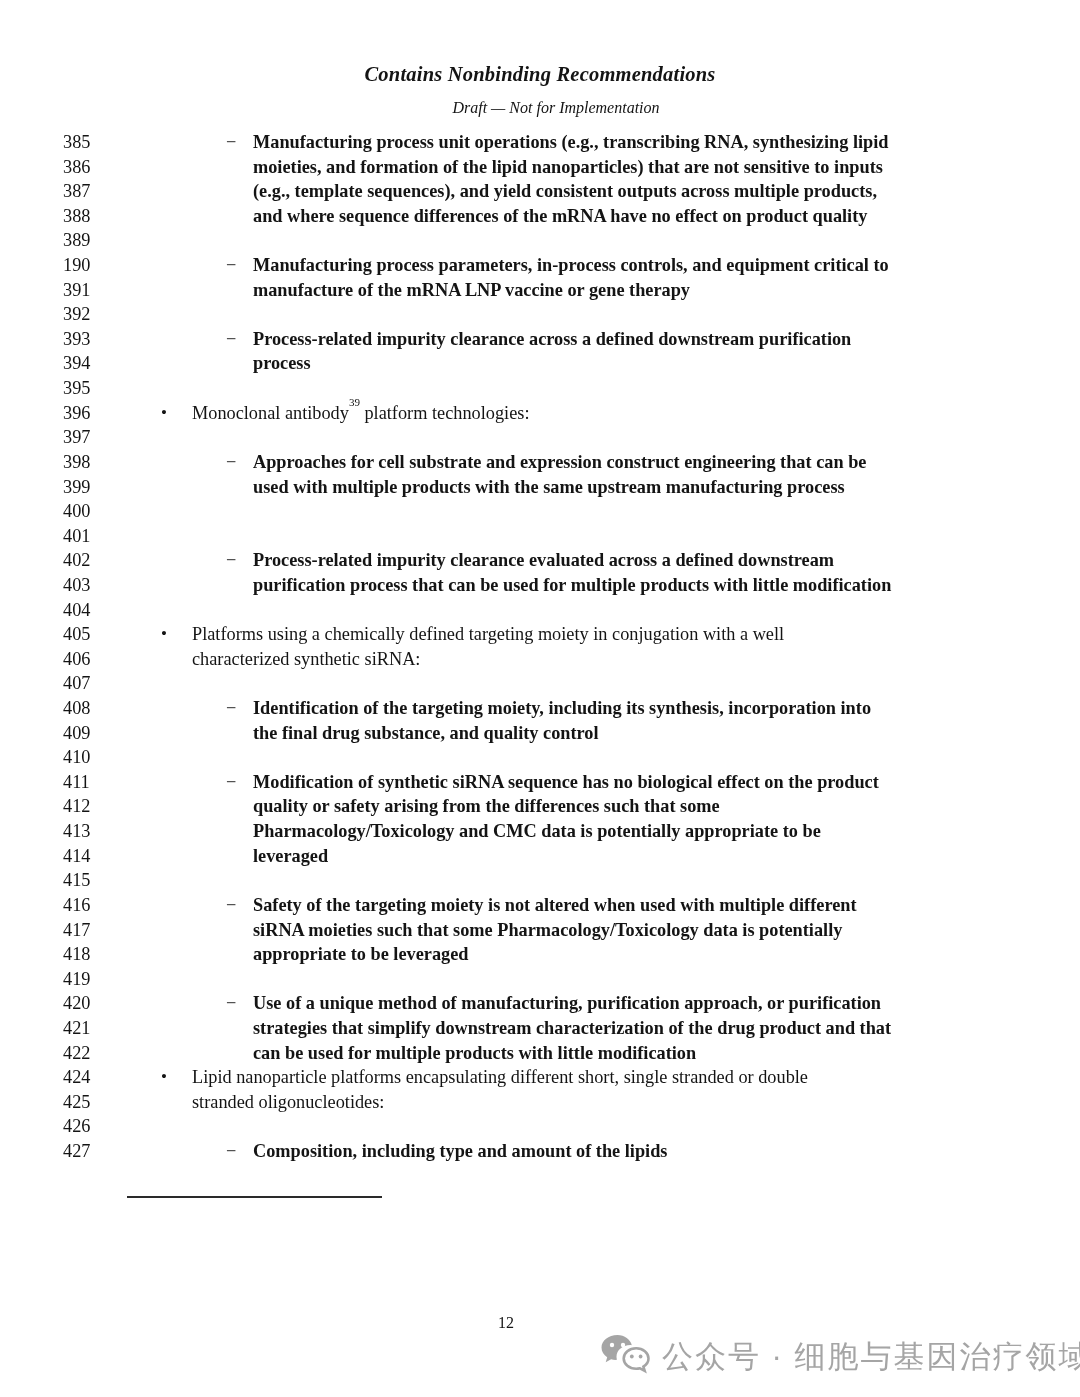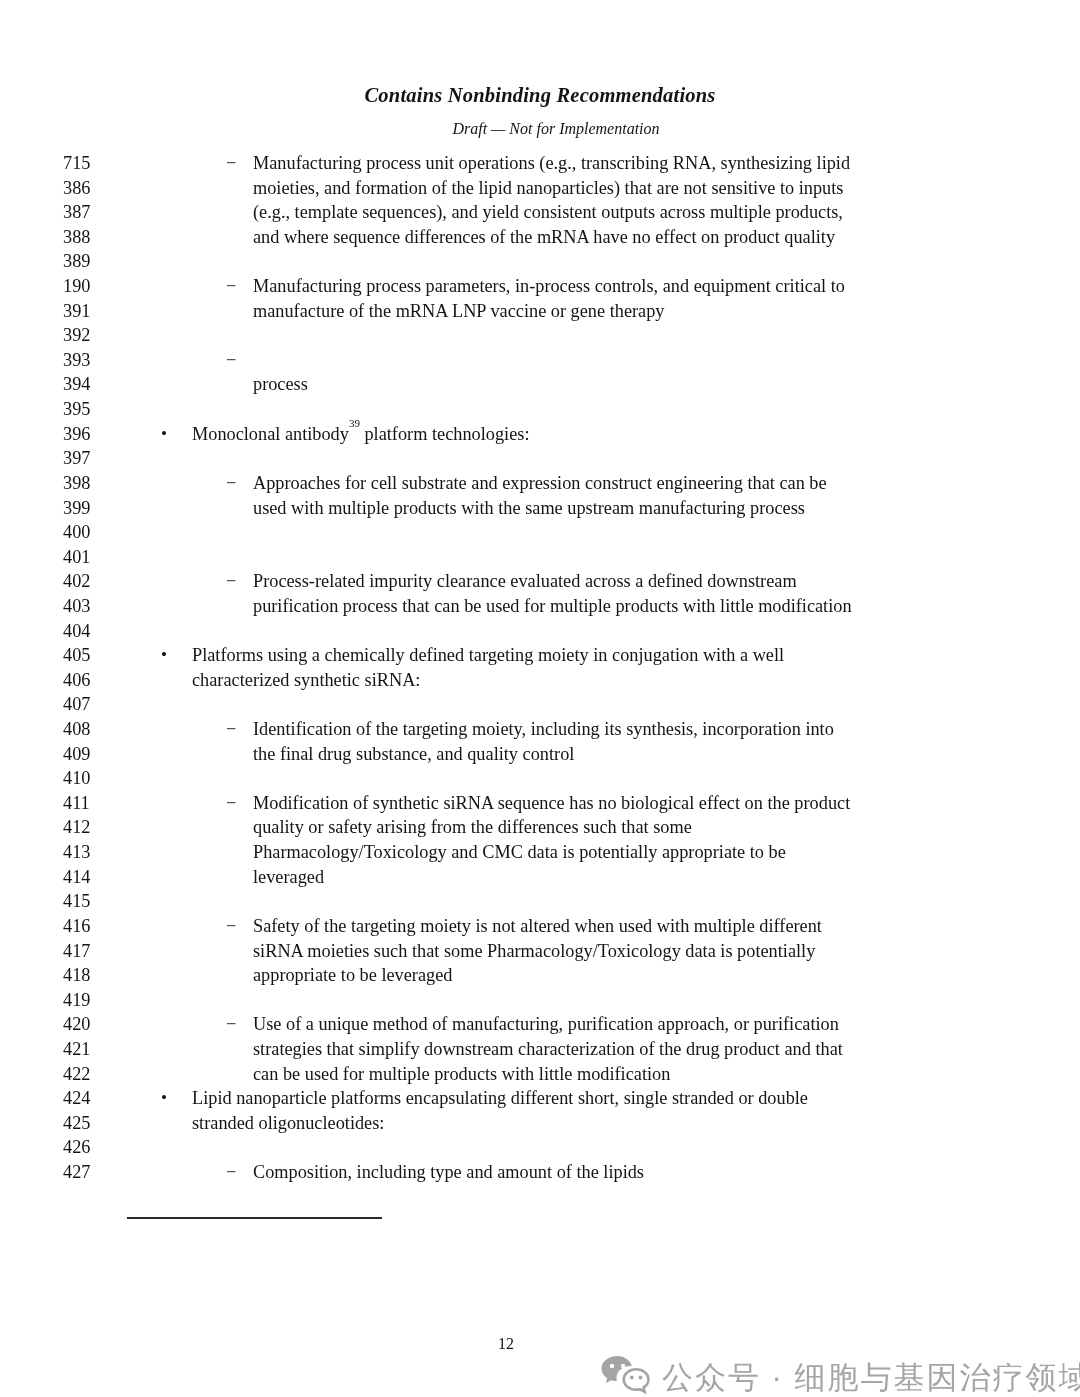--- a/index.html
+++ b/index.html
@@ -4,21 +4,21 @@
 <style>
   html, body { margin: 0; padding: 0; }
   body {
     width: 1080px; height: 1397px;
     background: #ffffff;
     font-family: "Liberation Serif", serif;
     color: #141414;
     position: relative;
     overflow: hidden;
   }
-  .page { position: absolute; inset: 0; margin-top: 21px; }
+  .page { position: absolute; inset: 0; }
 
   
   .doc-title {
     position: absolute; top: 63px; left: 0; width: 1080px;
     text-align: center;
     font-size: 20.5px; font-weight: bold; font-style: italic;
     letter-spacing: 0.2px;
   }
   .doc-subtitle {
     position: absolute; top: 99px; left: 0; width: 1080px;
@@ -27,21 +27,21 @@
   }
 
   
   .body-lines { position: absolute; top: 130px; left: 0; width: 1080px; }
   .row { position: relative; height: 24.62px; }
   .row span { position: absolute; white-space: pre; font-size: 18.3px; line-height: 24.62px; }
   .ln   { left: 63px; }
   .marker.bullet { left: 161px; font-size: 17px; }
   .marker.dash   { left: 226px; }
   .txt.bullet-ind { left: 192px; }
-  .txt.dash-ind   { left: 253px; }
+  .txt.dash-ind   { left: 253px; font-weight: bold; }
   .txt sup, .fn sup {
     font-size: 11px; position: relative; top: -6px; line-height: 0;
   }
 
   
   .fn-rule {
     position: absolute; top: 1196px; left: 127px; width: 255px;
     border-top: 2px solid #2a2a2a;
   }
   .footnote {
@@ -69,21 +69,21 @@
 </head>
 <body>
 
 <div class="page">
 
   <div class="doc-title">Contains Nonbinding Recommendations</div>
   <div class="doc-subtitle">Draft — Not for Implementation</div>
 
   <div class="body-lines">
       <div class="row">
-        <span class="ln">715</span>
+        <span class="ln">385</span>
         <span class="marker dash">−</span>
         <span class="txt dash-ind">Manufacturing process unit operations (e.g., transcribing RNA, synthesizing lipid</span>
       </div>
       <div class="row">
         <span class="ln">386</span>
         <span class="txt dash-ind">moieties, and formation of the lipid nanoparticles) that are not sensitive to inputs</span>
       </div>
       <div class="row">
         <span class="ln">387</span>
         <span class="txt dash-ind">(e.g., template sequences), and yield consistent outputs across multiple products,</span>
@@ -103,20 +103,21 @@
       <div class="row">
         <span class="ln">391</span>
         <span class="txt dash-ind">manufacture of the mRNA LNP vaccine or gene therapy</span>
       </div>
       <div class="row">
         <span class="ln">392</span>
       </div>
       <div class="row">
         <span class="ln">393</span>
         <span class="marker dash">−</span>
+        <span class="txt dash-ind">Process-related impurity clearance across a defined downstream purification</span>
       </div>
       <div class="row">
         <span class="ln">394</span>
         <span class="txt dash-ind">process</span>
       </div>
       <div class="row">
         <span class="ln">395</span>
       </div>
       <div class="row">
         <span class="ln">396</span>

